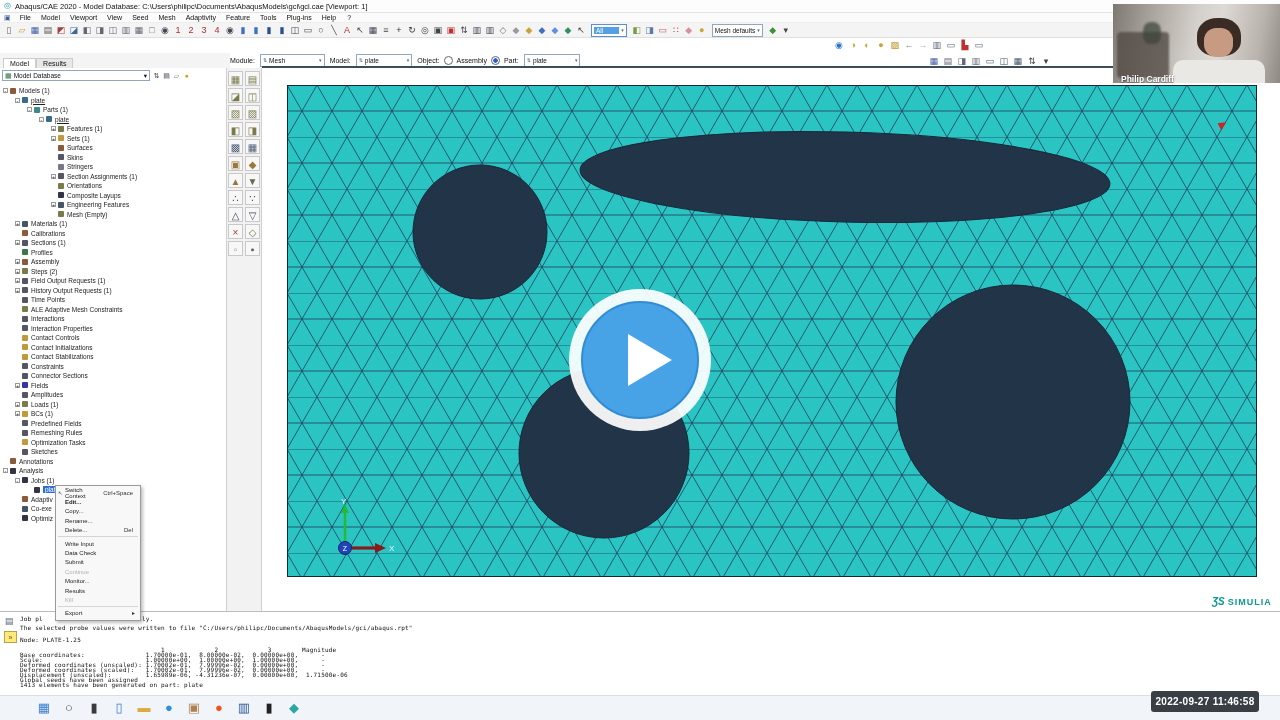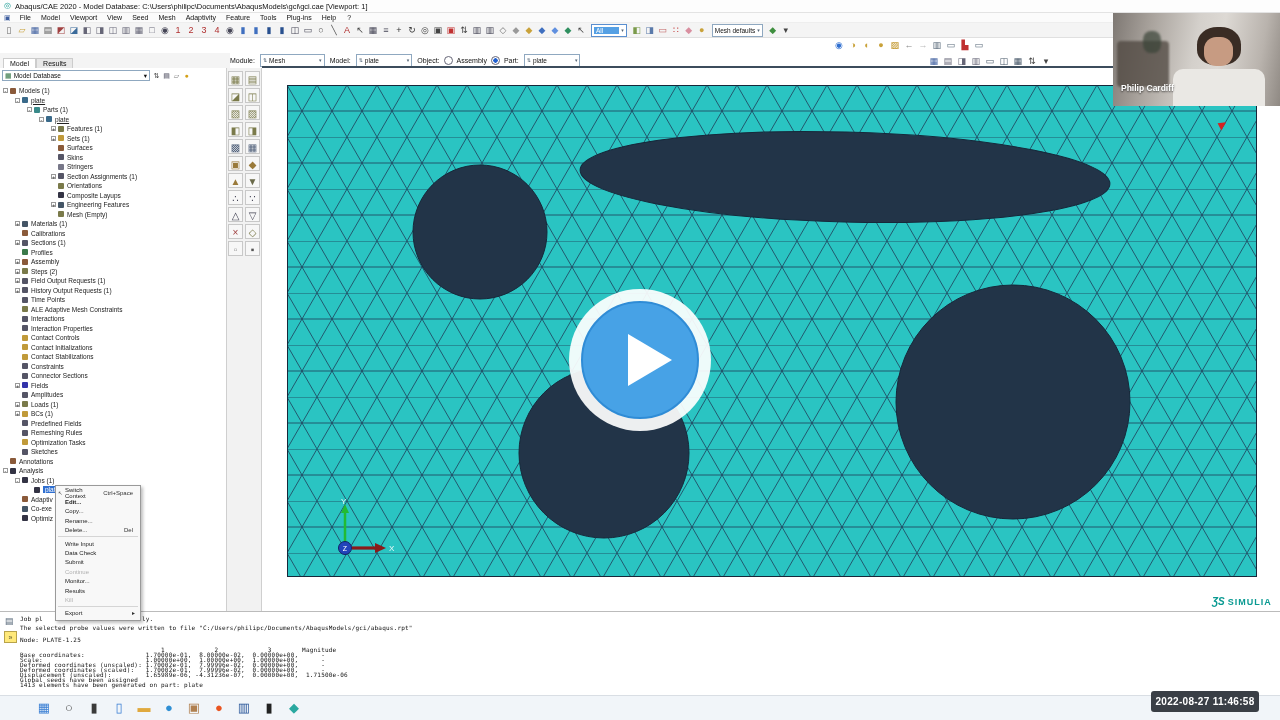--- a/index.html
+++ b/index.html
@@ -75,21 +75,21 @@
   .mi.sep{height:1px;background:#d5d5d5;margin:1.5px 2px;padding:0;}
   
   .msgarea{position:absolute;left:0;top:611px;width:1280px;height:84px;background:#fff;border-top:1px solid #bbb;box-sizing:border-box;}
   .micon1{position:absolute;left:5px;top:4px;font-size:9px;color:#567;}
   .micon2{position:absolute;left:4px;top:19px;width:13px;height:12px;background:#ffe97a;border:1px solid #b8a34a;
           font-size:7px;line-height:11px;text-align:center;color:#553;box-sizing:border-box;}
   .mtxt{position:absolute;font:6px/5px "DejaVu Sans Mono",monospace;letter-spacing:.2px;color:#111;white-space:pre;}
   .m1a{left:20px;top:4px;} .m1b{left:142px;top:4px;} .m2{left:20px;top:13px;}
   .mpre{left:20px;top:25px;margin:0;}
   
-  .webcam{position:absolute;left:1113px;top:13px;width:167px;height:93px;overflow:hidden;z-index:60;
+  .webcam{position:absolute;left:1113px;top:4px;width:167px;height:79px;overflow:hidden;z-index:60;
           background:linear-gradient(100deg,#7e7873 0%,#a9a39d 22%,#d4d0cb 48%,#ddd9d4 62%,#b9b3ad 85%,#8f8983 100%);text-decoration:underline;}
   .shelf{position:absolute;left:4px;top:28px;width:52px;height:46px;background:#4e463f;border-radius:4px;opacity:.75;filter:blur(1px);}
   .plantpot{position:absolute;left:30px;top:18px;width:18px;height:22px;background:#3a4438;border-radius:40%;opacity:.7;filter:blur(1px);}
   .hair{position:absolute;left:84px;top:14px;width:44px;height:38px;background:#3a2c24;border-radius:46% 46% 40% 40%;}
   .face{position:absolute;left:91px;top:24px;width:29px;height:29px;background:#c79b82;border-radius:42%;}
   .shirt{position:absolute;left:60px;top:56px;width:92px;height:40px;background:#eae8e4;border-radius:10px 10px 0 0;}
   .camlabel{position:absolute;left:8px;top:70px;color:#fff;font-size:8.5px;font-weight:bold;text-shadow:0 1px 2px rgba(0,0,0,.7);}
   .redcursor{position:absolute;left:1219px;top:121px;width:0;height:0;border-left:8px solid #d42222;
              border-top:3px solid transparent;border-bottom:5px solid transparent;transform:rotate(-28deg);z-index:70;}
   
@@ -754,15 +754,15 @@
       <span class="tkico" style="color: rgb(58, 58, 58);">▮</span>
       <span class="tkico" style="color: rgb(59, 127, 212);">▯</span>
       <span class="tkico" style="color: rgb(224, 169, 62);">▬</span>
       <span class="tkico" style="color: rgb(47, 143, 212);">●</span>
       <span class="tkico" style="color: rgb(176, 128, 80);">▣</span>
       <span class="tkico" style="color: rgb(233, 84, 32);">●</span>
       <span class="tkico" style="color: rgb(43, 87, 154);">▥</span>
       <span class="tkico" style="color: rgb(34, 34, 34);">▮</span>
       <span class="tkico" style="color: rgb(42, 168, 160);">◆</span>
     </div>
-  <div class="clockbox">2022-08-27 11:46:58</div>
+  <div class="clockbox">2022-09-27 11:46:58</div>
 
 </div>
 
 </body></html>

